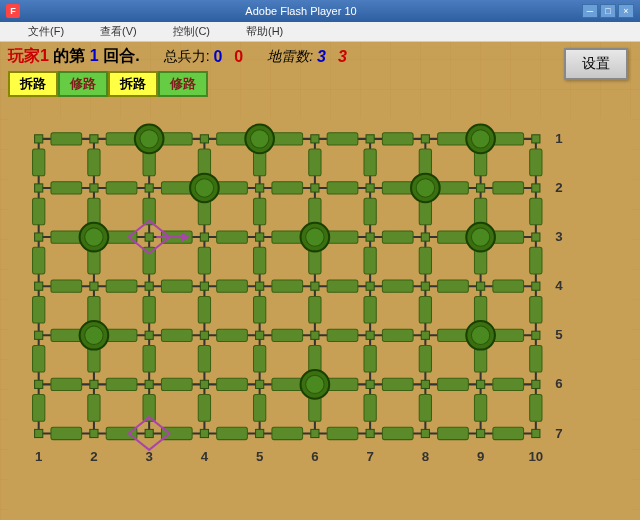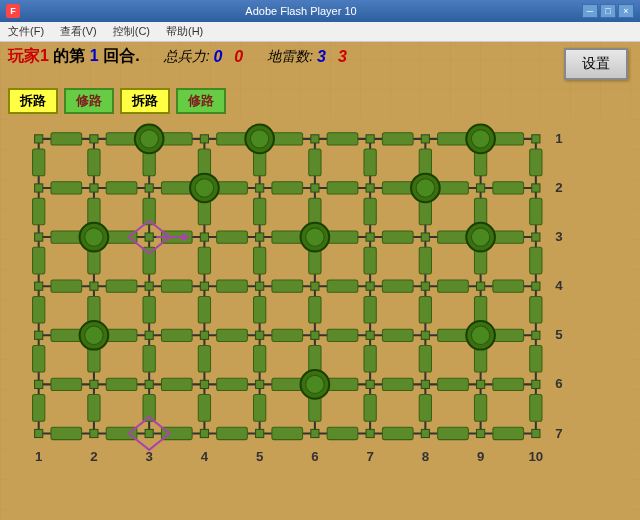--- a/index.html
+++ b/index.html
@@ -56,21 +56,21 @@
       padding: 0 4px;
       gap: 8px;
       border-bottom: 1px solid #ccc;
     }
     .menu-item {
       font-size: 11px;
       color: #333;
       cursor: pointer;
       padding: 0 4px;
       height: 100%;
-      display: flex; align-items: center;
+      display: flex; align-items: center; margin-left: 20px;
     }
 
     
     #game-area {
       background: #c8a055;
       background-image:
         repeating-linear-gradient(90deg, rgba(180,130,60,0.15) 0px, rgba(180,130,60,0.15) 1px, transparent 1px, transparent 30px),
         repeating-linear-gradient(0deg, rgba(180,130,60,0.15) 0px, rgba(180,130,60,0.15) 1px, transparent 1px, transparent 30px);
       width: 640px;
       height: 498px;
@@ -89,21 +89,21 @@
     #turn-info {
       font-size: 16px;
       font-weight: bold;
       color: #000;
     }
     #turn-info .p1 { color: #cc0000; }
     #turn-info .round { color: #0000cc; }
     #total-force {
       font-size: 14px;
       color: #000;
-      display: flex; align-items: center; gap: 4px; font-style: italic;
+      display: flex; align-items: center; gap: 4px;
     }
     .force-0 { color: #0000cc; font-weight: bold; font-size: 16px; }
     .force-red { color: #cc0000; font-weight: bold; font-size: 16px; }
     #mine-count {
       font-size: 14px;
       color: #000;
       display: flex; align-items: center; gap: 4px; font-style: italic;
     }
     .mine-blue { color: #0000cc; font-weight: bold; font-size: 16px; }
     .mine-red { color: #cc0000; font-weight: bold; font-size: 16px; }
@@ -119,22 +119,22 @@
       font-size: 14px;
       color: #000;
       display: flex; align-items: center; justify-content: center;
       cursor: pointer;
       box-shadow: 1px 1px 3px rgba(0,0,0,0.3);
     }
 
     
     #action-row {
       position: absolute;
-      top: 46px; left: 8px;
-      display: flex; gap: 6px;
+      top: 29px; left: 8px;
+      display: flex; 
     }
     .action-btn {
       padding: 2px 10px;
       font-size: 13px;
       border: 2px solid #666;
       cursor: pointer;
       font-weight: bold;
     }
     .btn-demolish {
       background: #ffff44;

